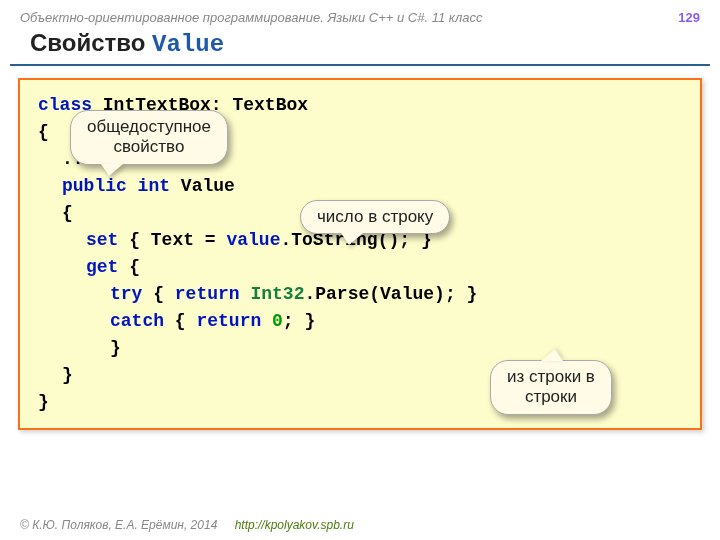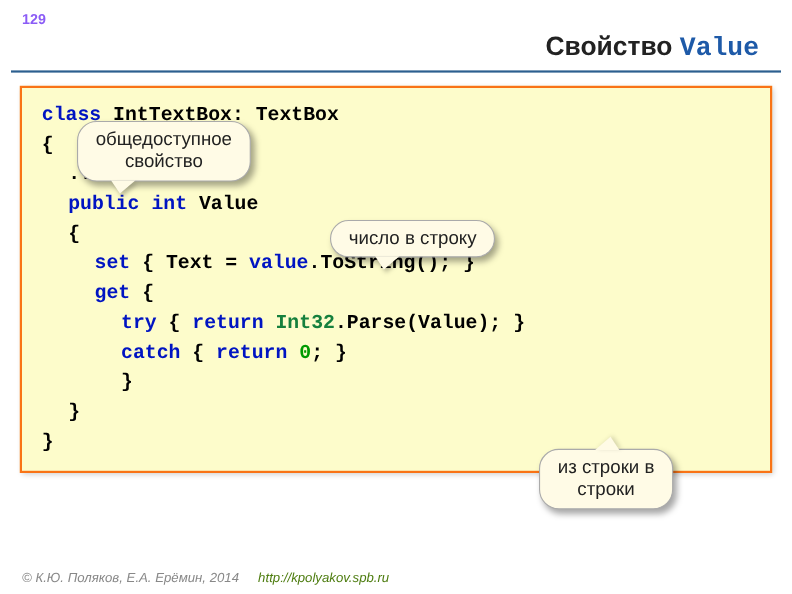--- a/index.html
+++ b/index.html
@@ -24,21 +24,20 @@
     font-weight: bold;
     color: #8b5cf6;
     font-style: normal;
   }
   .title {
     padding: 0 20px 6px 20px;
     font-size: 24px;
     font-weight: bold;
     border-bottom: 2px solid #2c5f8f;
     margin: 0 10px;
-    text-align: right;
   }
   .title-black { color: #222; }
   .title-blue { color: #1e5aa8; font-family: "Courier New", monospace; }
   .codebox {
     margin: 12px 18px;
     background: #fdfccb;
     border: 2px solid #f97316;
     box-shadow: 2px 2px 5px rgba(0,0,0,0.2);
     padding: 12px 18px;
     font-family: "Courier New", monospace;
@@ -81,21 +80,21 @@
     filter: drop-shadow(2px 3px 2px rgba(0,0,0,0.25));
   }
   .c2 { top: 120px; left: 280px; }
   .c2::after {
     bottom: -12px; left: 40px;
     border-left: 8px solid transparent;
     border-right: 14px solid transparent;
     border-top: 12px solid #fffbe6;
     filter: drop-shadow(2px 3px 2px rgba(0,0,0,0.25));
   }
-  .c3 { top: 280px; left: 470px; margin-top: 48px; }
+  .c3 { top: 280px; left: 470px; }
   .c3::after {
     top: -12px; left: 50px;
     border-left: 14px solid transparent;
     border-right: 8px solid transparent;
     border-bottom: 12px solid #fffbe6;
     filter: drop-shadow(2px -1px 2px rgba(0,0,0,0.15));
   }
   .footer {
     position: absolute;
     bottom: 8px;
@@ -103,20 +102,21 @@
     font-style: italic;
     font-size: 12px;
     color: #888;
   }
   .footer .link { color: #4d7c0f; margin-left: 14px; }
 </style>
 </head>
 <body>
 
 <div class="header">
+  <span>Объектно-ориентированное программирование. Языки C++ и C#. 11 класс</span>
   <span class="page-num">129</span>
 </div>
 
 <div class="title">
   <span class="title-black">Свойство</span>
   <span class="title-blue">Value</span>
 </div>
 
 <div class="codebox">
   <div><span class="kw-blue">class</span><span> IntTextBox: TextBox</span></div>

